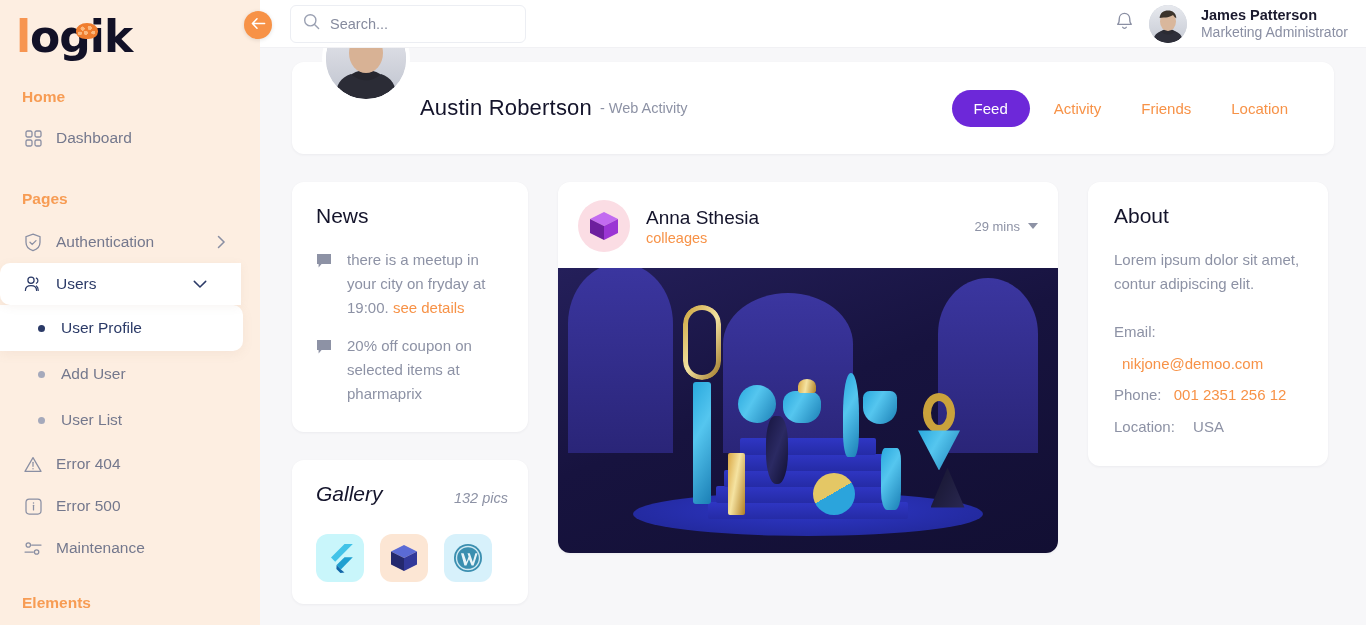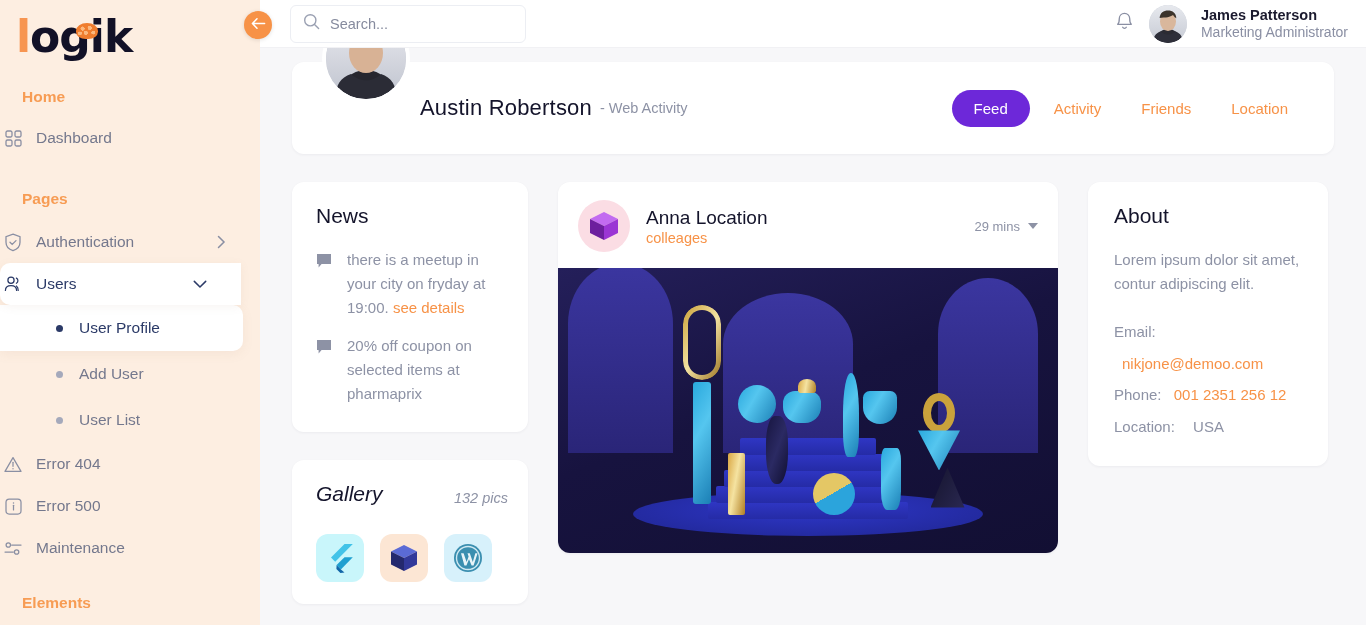--- a/index.html
+++ b/index.html
@@ -50,20 +50,21 @@
     padding: 0 0 0 22px;
     line-height: 20px;
   }
   .sec-home { margin-top: 17px; }
   .sec-pages { margin-top: 30px; }
   .sec-elements { margin-top: 24px; }
 
   .nav-item {
     display: flex; align-items: center;
     height: 42px;
+    padding-left: 20px;
     color: #74788d;
     font-size: 15.5px;
     position: relative;
     cursor: pointer;
   }
   .nav-item .ico {
     width: 26px; height: 22px;
     display: flex; align-items: center; justify-content: center;
     margin-right: 10px;
     flex: 0 0 26px;
@@ -82,21 +83,21 @@
     width: 241px;
     box-shadow: 0 2px 10px rgba(150,120,90,.08);
     z-index: 2;
   }
   .nav-item.active .lbl { color: #2b3a67; font-weight: 400; }
 
   .sub-list { position: relative; }
   .sub-item {
     display: flex; align-items: center;
     height: 46px;
-    padding-left: 56px;
+    padding-left: 38px;
     font-size: 15.5px;
     color: #74788d;
     cursor: pointer;
   }
   .sub-item .dot {
     width: 7px; height: 7px; border-radius: 50%;
     background: #a5a9bb; margin-right: 16px; flex: 0 0 7px;
   }
   .sub-item.active {
     background: #fff;
@@ -534,21 +535,21 @@
           <section class="card post-card">
             <div class="post-head">
               <div class="post-avatar">
                 <svg width="34" height="34" viewBox="0 0 34 34">
                   <path d="M17 3 31 10 17 17 3 10z" fill="#c26bf0"></path>
                   <path d="M3 10 17 17v14L3 24z" fill="#6d1f9e"></path>
                   <path d="M31 10 17 17v14l14-7z" fill="#9b35d4"></path>
                 </svg>
               </div>
               <div>
-                <div class="post-name">Anna Location</div>
+                <div class="post-name">Anna Sthesia</div>
                 <div class="post-sub">colleages</div>
               </div>
               <div class="post-time">
                 <span>29 mins</span>
                 <span class="caret"></span>
               </div>
             </div>
 
             <div class="post-image">
               <div class="scene">

